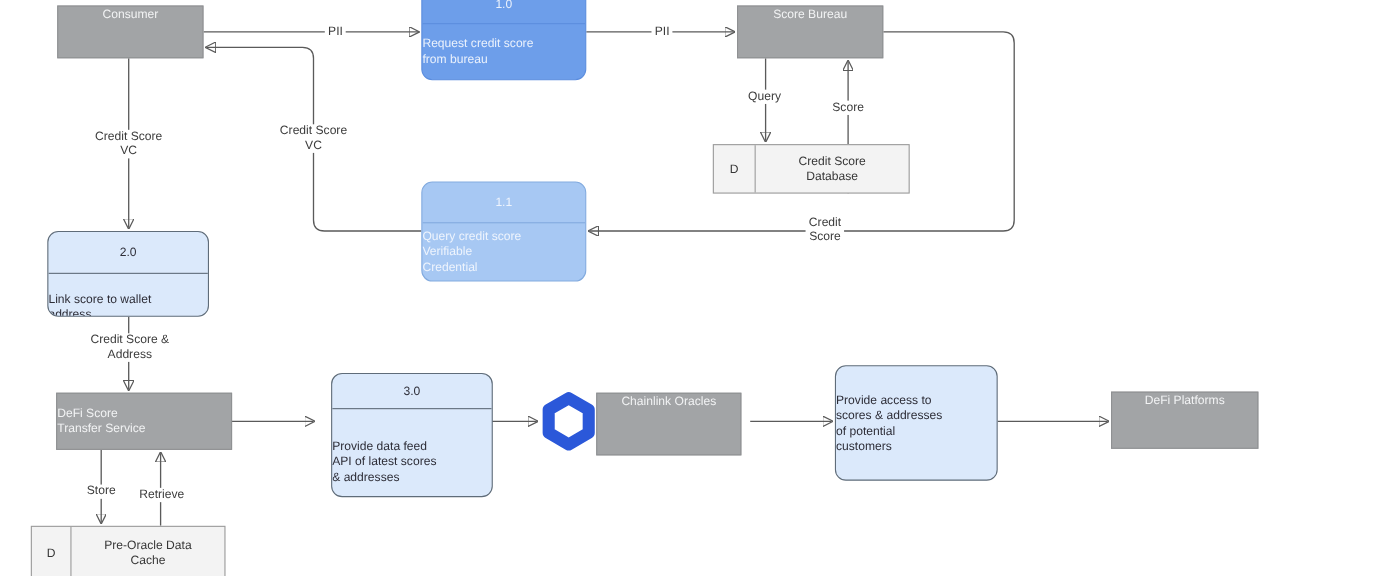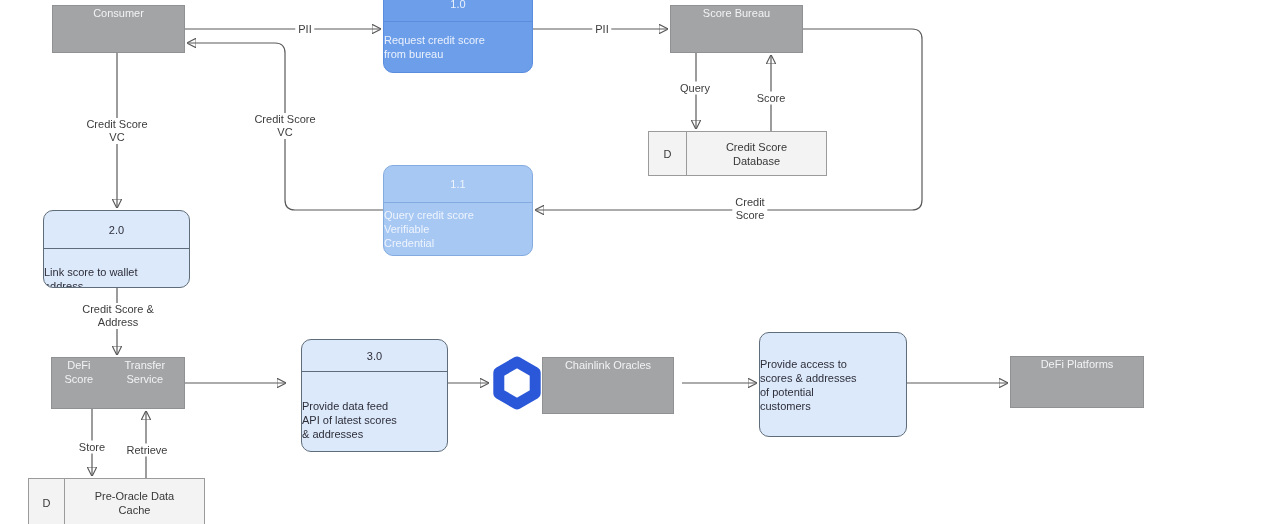--- a/index.html
+++ b/index.html
@@ -75,21 +75,21 @@
   </svg>
 
   <div class="node entity" style="left:52px;top:5px;width:133px;height:48px">
     <span>Consumer</span>
   </div>
 
   <div class="node entity" style="left:670px;top:5px;width:133px;height:48px">
     <span>Score Bureau</span>
   </div>
 
-  <div class="node entity" style="left:51px;top:357px;width:134px;height:52px;">
+  <div class="node entity" style="left:51px;top:357px;width:160px;height:52px;flex-direction:column">
     <div>DeFi Score</div>
     <div>Transfer Service</div>
   </div>
 
   <div class="node entity" style="left:542px;top:357px;width:132px;height:57px">
     <span>Chainlink Oracles</span>
   </div>
 
   <div class="node entity" style="left:1010px;top:356px;width:134px;height:52px">
     <span>DeFi Platforms</span>

